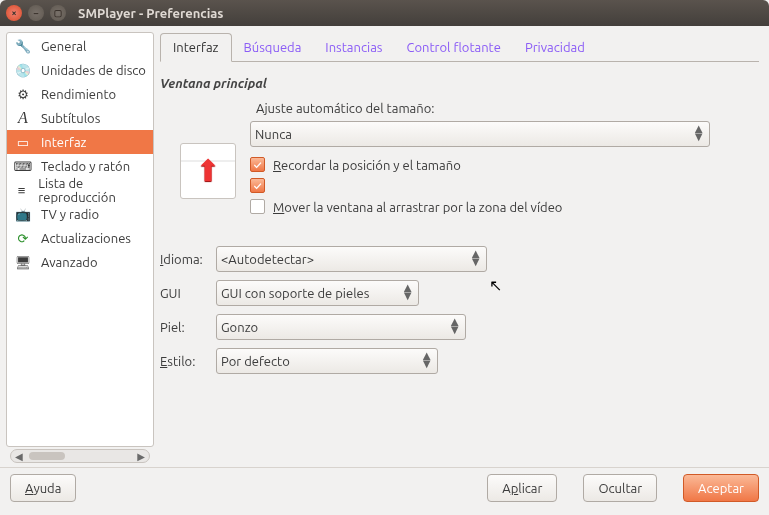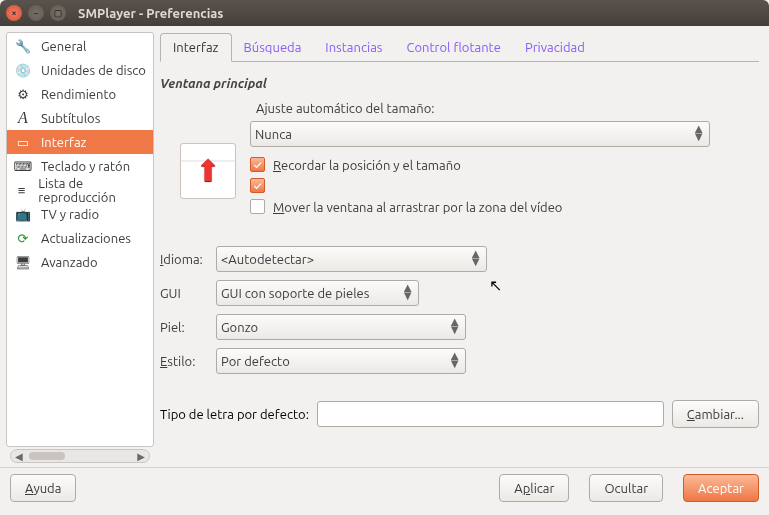--- a/index.html
+++ b/index.html
@@ -28,21 +28,21 @@
 .combo { position:relative; background:linear-gradient(#fcfbfa,#ece9e5); border:1px solid #b0aaa4; border-radius:3px; height:26px; display:flex; align-items:center; padding:0 20px 0 4px; color:#3c3c3c; cursor:pointer; }
 .combo .spin { position:absolute; right:4px; top:2px; display:flex; flex-direction:column; font-size:7px; line-height:8px; color:#666; }
 .checkbox { width:15px; height:15px; border:1px solid #b0aaa4; border-radius:2px; background:#fff; display:inline-flex; align-items:center; justify-content:center; margin-right:8px; }
 .checkbox.checked { background:linear-gradient(#fbb997,#f07746); border-color:#d15a27; color:#fff; font-size:11px; font-weight:bold; }
 .lbl { color:#3c3c3c; }
 .formrow { display:flex; align-items:center; margin:8px 0; }
 .formlbl { width:56px; color:#3c3c3c; }
 .textinput { background:#fff; border:1px solid #b0aaa4; border-radius:3px; height:26px; padding:0 6px; }
 .btn { background:linear-gradient(#fcfbfa,#ece9e5); border:1px solid #b0aaa4; border-radius:4px; height:28px; padding:0 14px; cursor:pointer; color:#3c3c3c; }
 .btn.primary { background:linear-gradient(#fbb997,#f07746); border-color:#d15a27; color:#fff; }
-.footer { display:flex; padding:6px 10px; gap:20px; border-top:1px solid #d8d3ce; align-items:center; }
+.footer { display:flex; padding:6px 10px; gap:26px; border-top:1px solid #d8d3ce; align-items:center; }
 .footer .spacer { flex:1; }
 .cursor { position:absolute; left:489px; top:276px; font-size:16px; color:#000; pointer-events:none; }
 .u { text-decoration: underline; text-decoration-thickness:1px; }
 </style>
 </head>
 <body>
 
 <div class="titlebar">
   <span class="tbtn close">×</span>
   <span class="tbtn min">–</span>
@@ -172,37 +172,31 @@
       <div class="combo" style="width:250px">
           <span>Gonzo</span>
           <span class="spin">
             <span>▲</span>
             <span>▼</span>
           </span>
         </div>
     </div>
     <div class="formrow">
       <span class="formlbl"><span class="u">E</span>stilo:</span>
-      <div class="combo" style="width:250px">
+      <div class="combo" style="width:222px">
           <span>Por defecto</span>
           <span class="spin">
             <span>▲</span>
             <span>▼</span>
           </span>
         </div>
     </div>
 
     <div style="height:10px"></div>
 
-    <div class="formrow">
-      <span style="margin-right:8px">Tipo de letra por defecto:</span>
-      <input class="textinput" style="flex: 1 1 0%;">
-      <span style="width:8px"></span>
-      <button class="btn"><span class="u">C</span>ambiar...</button>
-    </div>
   </div>
 </div>
 
 <div class="footer">
   <button class="btn"><span class="u">A</span>yuda</button>
   <span class="spacer"></span>
   <button class="btn">A<span class="u">p</span>licar</button>
   <button class="btn"><span>Ocultar</span></button>
   <button class="btn primary"><span>Aceptar</span></button>
 </div>

